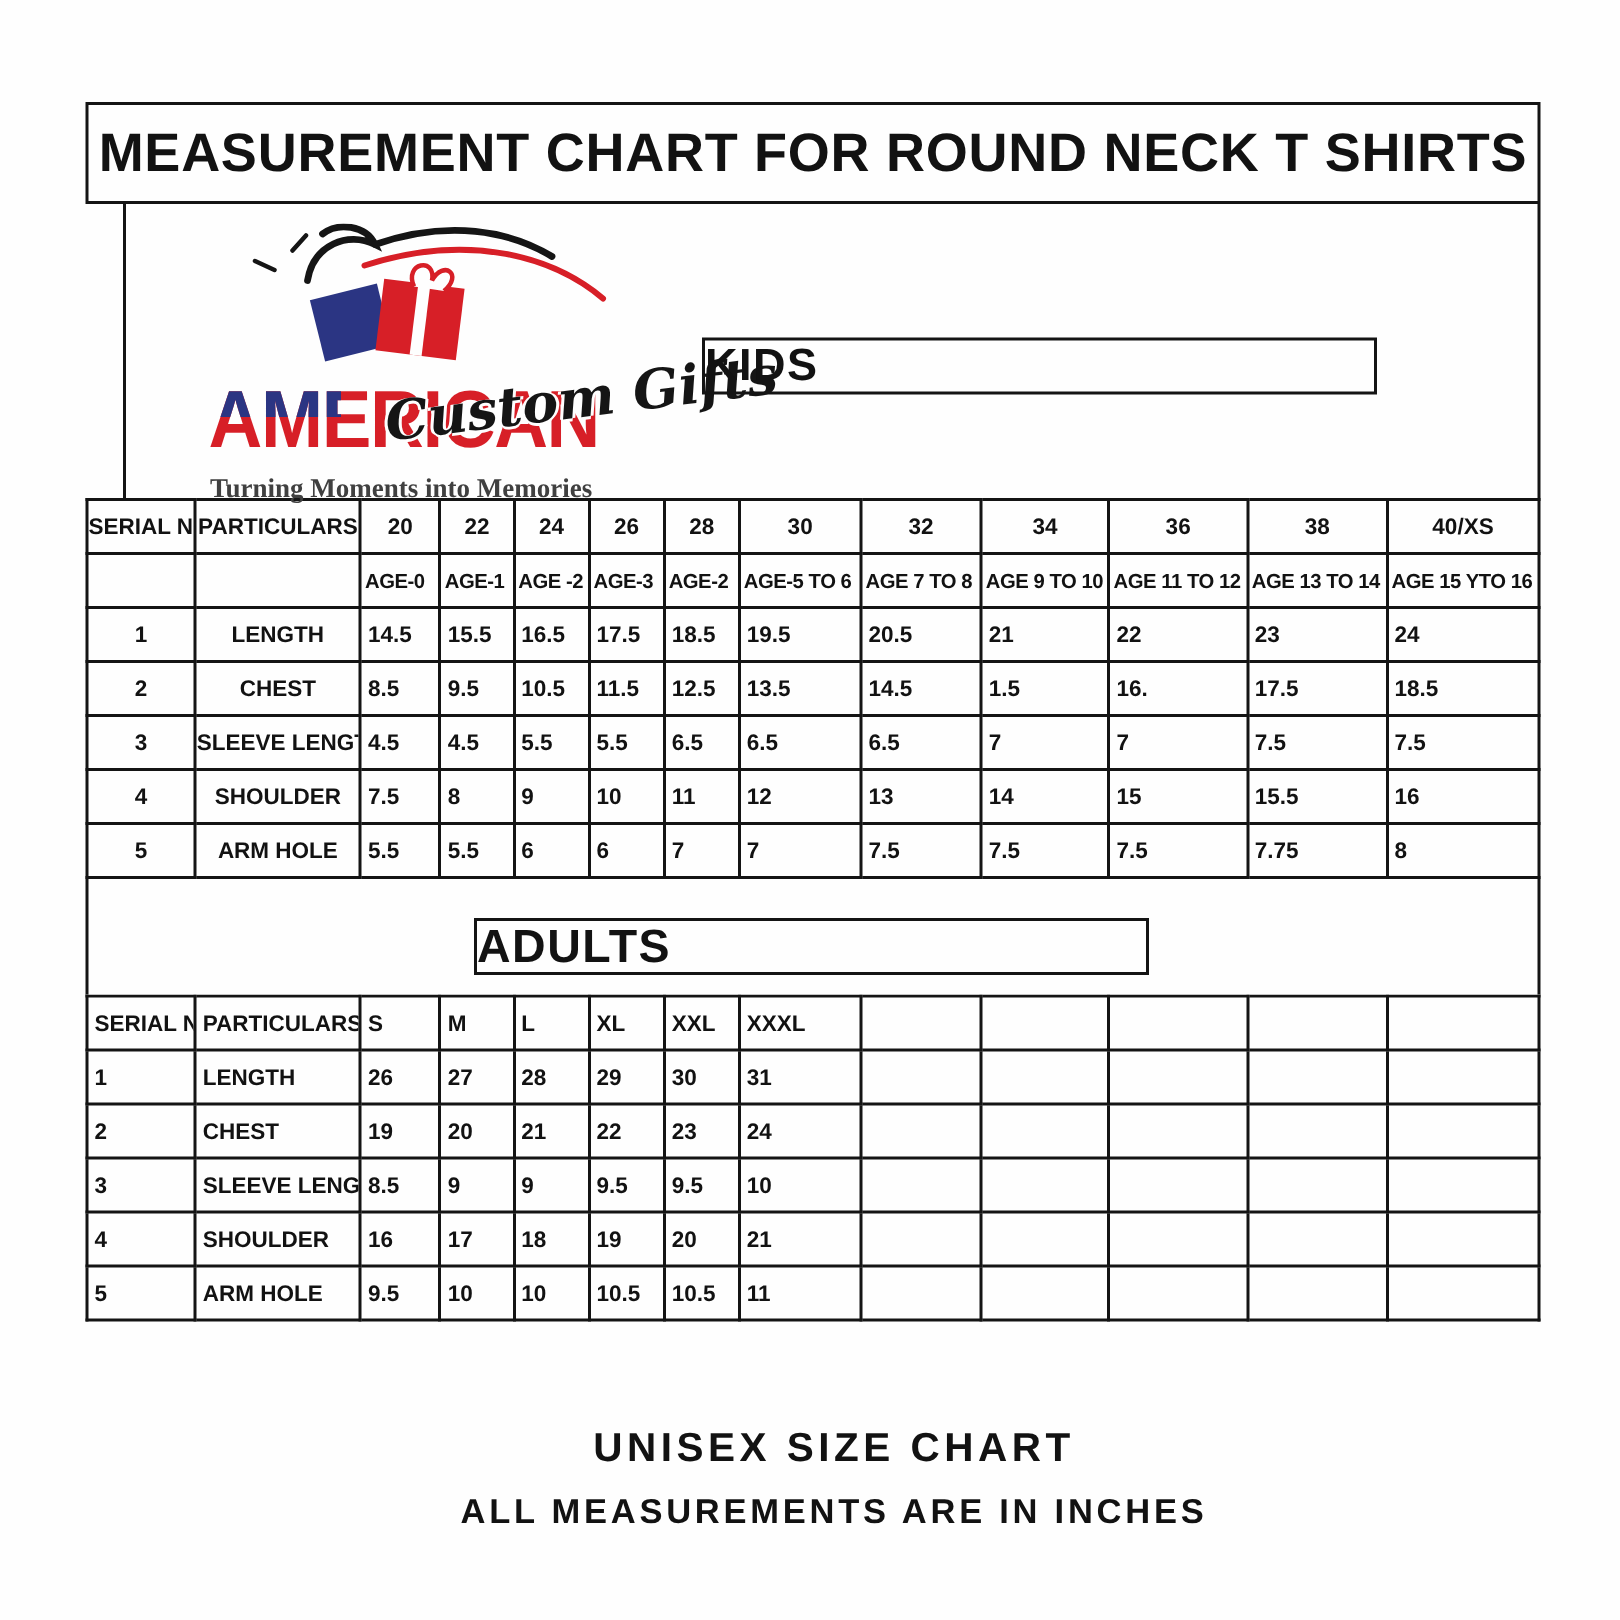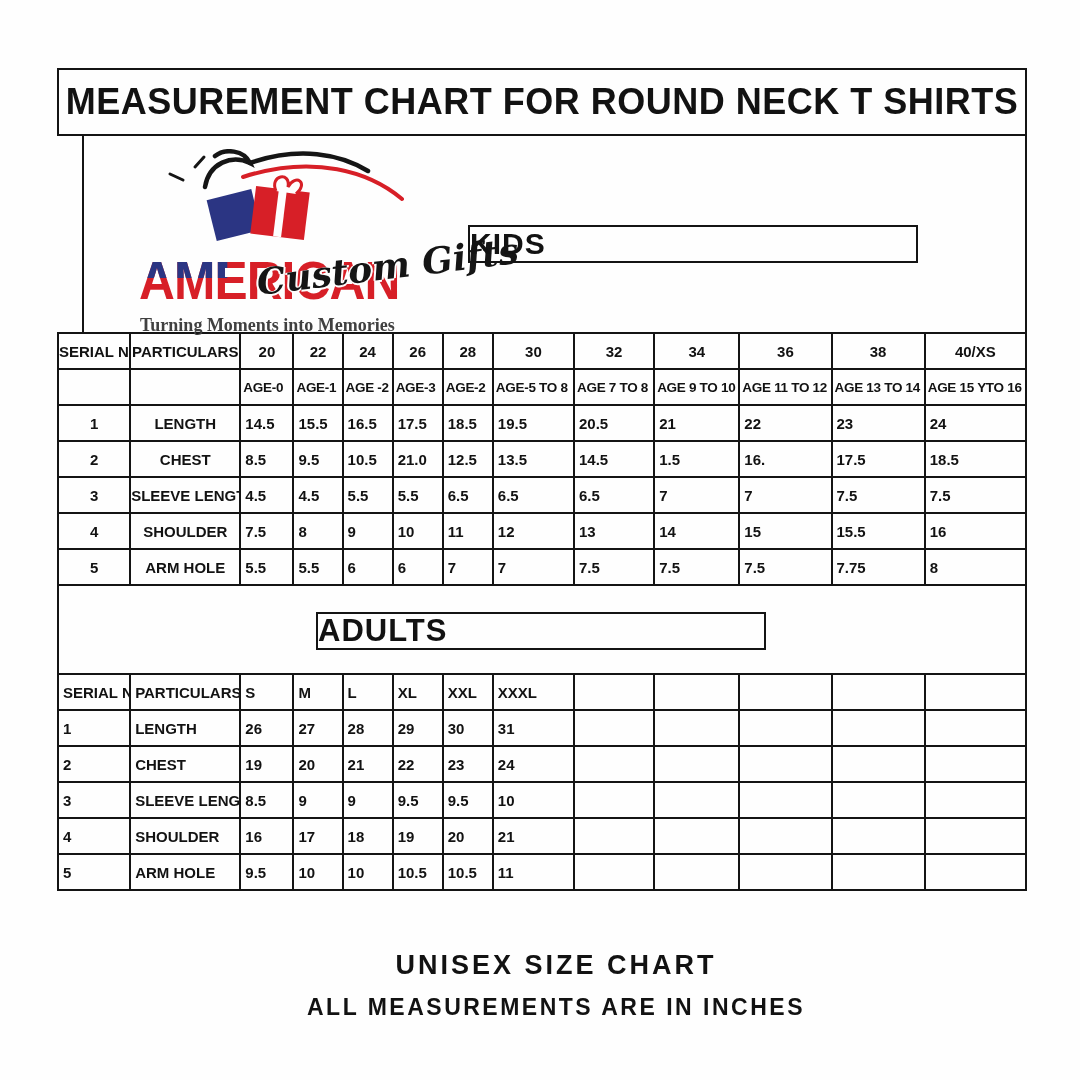--- a/index.html
+++ b/index.html
@@ -37,21 +37,21 @@
 
   
   table{border-collapse:collapse;table-layout:fixed;width:970px;background:#fefefe;}
   tr{height:36px;}
   td{box-sizing:border-box;border:2px solid #141414;font-weight:bold;font-size:15px;
      text-align:left;padding:0 2px 0 4px;white-space:nowrap;overflow:hidden;}
   td.c{text-align:center;padding:0;}
   td.age{font-size:13.5px;letter-spacing:-.3px;padding-left:2px;}
 
   
-  .adults-band{box-sizing:border-box;height:87px;border-left:2.5px solid #141414;
+  .adults-band{box-sizing:border-box;height:77px;border-left:2.5px solid #141414;
                border-right:2.5px solid #141414;position:relative;background:#fefefe;}
   .adults-box{left:257px;top:26px;}
   .adults-label{font-size:31px;}
 
   
   .footer{position:absolute;left:0;top:950px;width:1080px;text-align:center;margin-left:16px;}
   .f1{font-size:27px;font-weight:bold;letter-spacing:3px;}
   .f2{font-size:23px;font-weight:bold;letter-spacing:2.5px;margin-top:13px;}
 </style>
 </head>
@@ -122,21 +122,21 @@
             <td class="c">40/XS</td>
           </tr>
           <tr>
             <td class="c"></td>
             <td class="c"></td>
             <td class="age">AGE-0</td>
             <td class="age">AGE-1</td>
             <td class="age">AGE -2</td>
             <td class="age">AGE-3</td>
             <td class="age">AGE-2</td>
-            <td class="age">AGE-5 TO 8</td>
+            <td class="age">AGE-5 TO 6</td>
             <td class="age">AGE 7 TO 8</td>
             <td class="age">AGE 9 TO 10</td>
             <td class="age">AGE 11 TO 12</td>
             <td class="age">AGE 13 TO 14</td>
             <td class="age">AGE 15 YTO 16</td>
           </tr>
           <tr>
             <td class="c">1</td>
             <td class="c">LENGTH</td>
             <td>14.5</td>
@@ -150,21 +150,21 @@
             <td>22</td>
             <td>23</td>
             <td>24</td>
           </tr>
           <tr>
             <td class="c">2</td>
             <td class="c">CHEST</td>
             <td>8.5</td>
             <td>9.5</td>
             <td>10.5</td>
-            <td>21.0</td>
+            <td>11.5</td>
             <td>12.5</td>
             <td>13.5</td>
             <td>14.5</td>
             <td>1.5</td>
             <td>16.</td>
             <td>17.5</td>
             <td>18.5</td>
           </tr>
           <tr>
             <td class="c">3</td>

